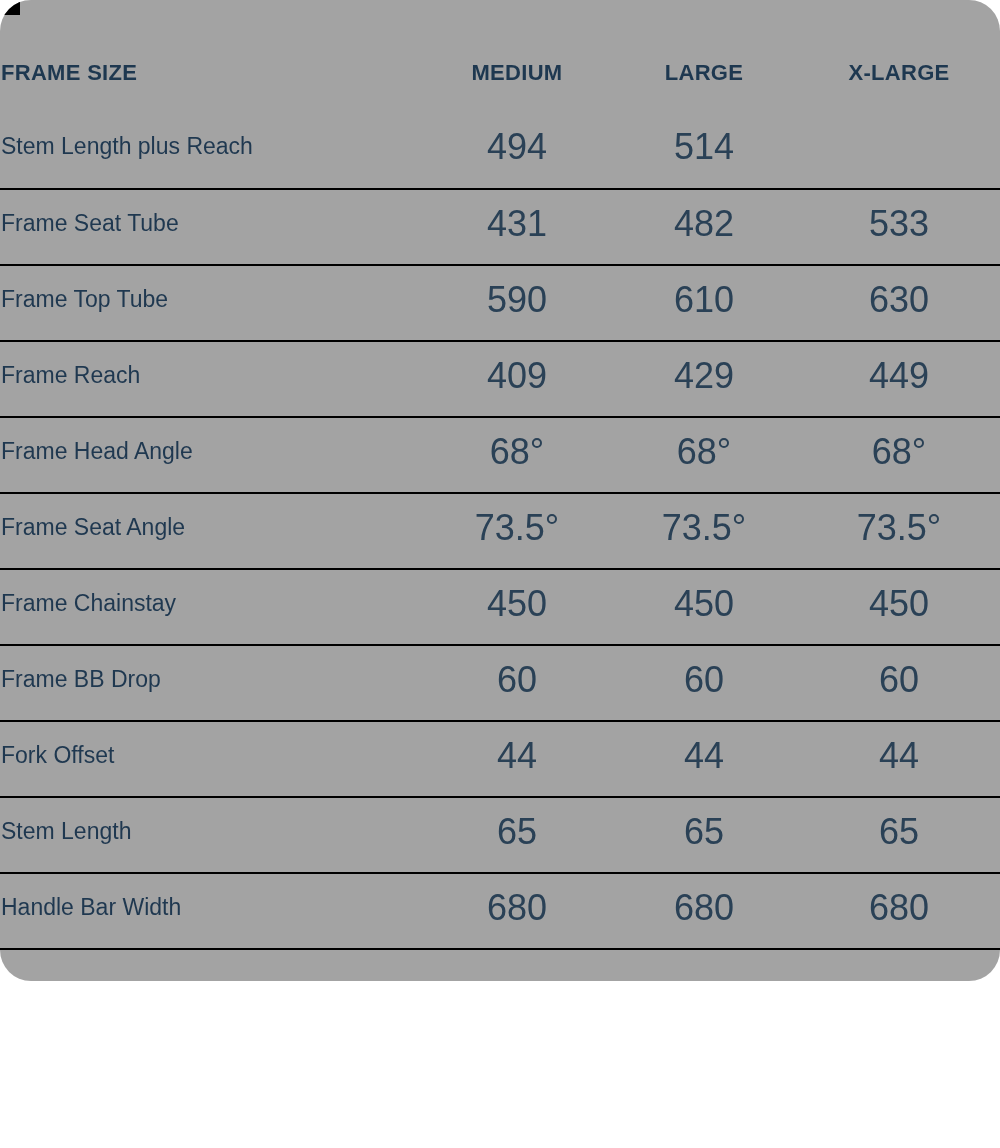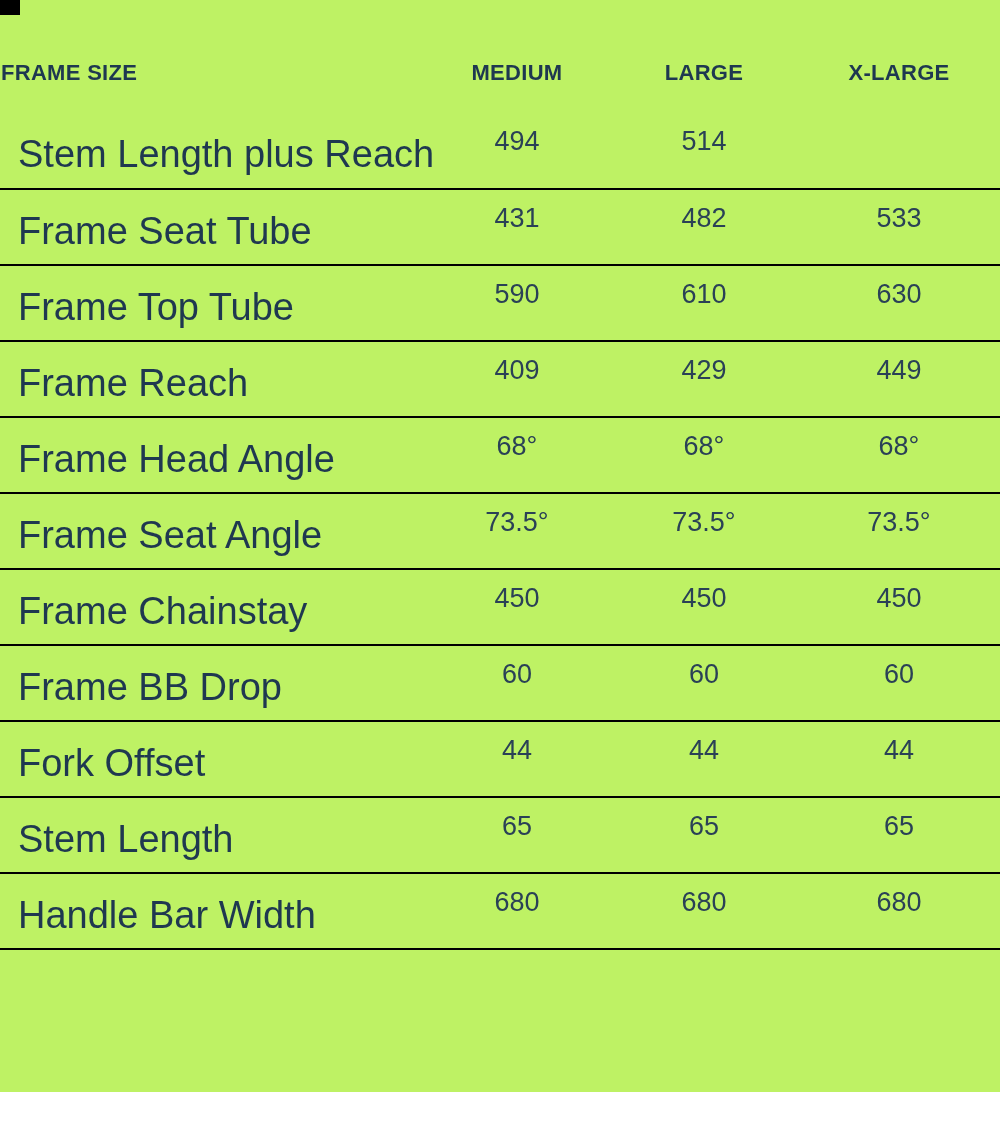--- a/index.html
+++ b/index.html
@@ -6,23 +6,24 @@
   html, body {
     width: 1000px;
     height: 1148px;
     background: #ffffff;
     overflow: hidden;
     font-family: "Liberation Sans", sans-serif;
   }
   .page {
     position: relative;
     width: 1000px;
-    height: 1092px;
-    background: #bef264;
+    height: 981px;
+    background: #a3a3a3;
     overflow: hidden;
+    border-radius: 31px;
   }
   .black-marker {
     position: absolute;
     left: 0;
     top: 0;
     width: 20px;
     height: 15px;
     background: #000000;
   }
   table.geometry {
@@ -51,29 +52,29 @@
   tr.header-row th.label-col {
     text-align: left;
     padding-left: 1px;
   }
   tr.header-row th.value-col { text-align: center; }
 
   tr.data-row { height: 76px; }
   tr.data-row td { border-bottom: 2px solid #000000; vertical-align: top; }
   td.row-label {
     padding-top: 20px;
-    padding-left: 18px;
-    font-size: 38px;
+    padding-left: 1px;
+    font-size: 23px;
     color: #1f3850;
     text-align: left;
     white-space: nowrap;
   }
   td.cell-value {
     padding-top: 13px;
-    font-size: 27px;
+    font-size: 36px;
     color: #2a4156;
     text-align: center;
     white-space: nowrap;
   }
 </style>
 </head>
 <body>
 
 <div class="page">
   <div class="black-marker"></div>

